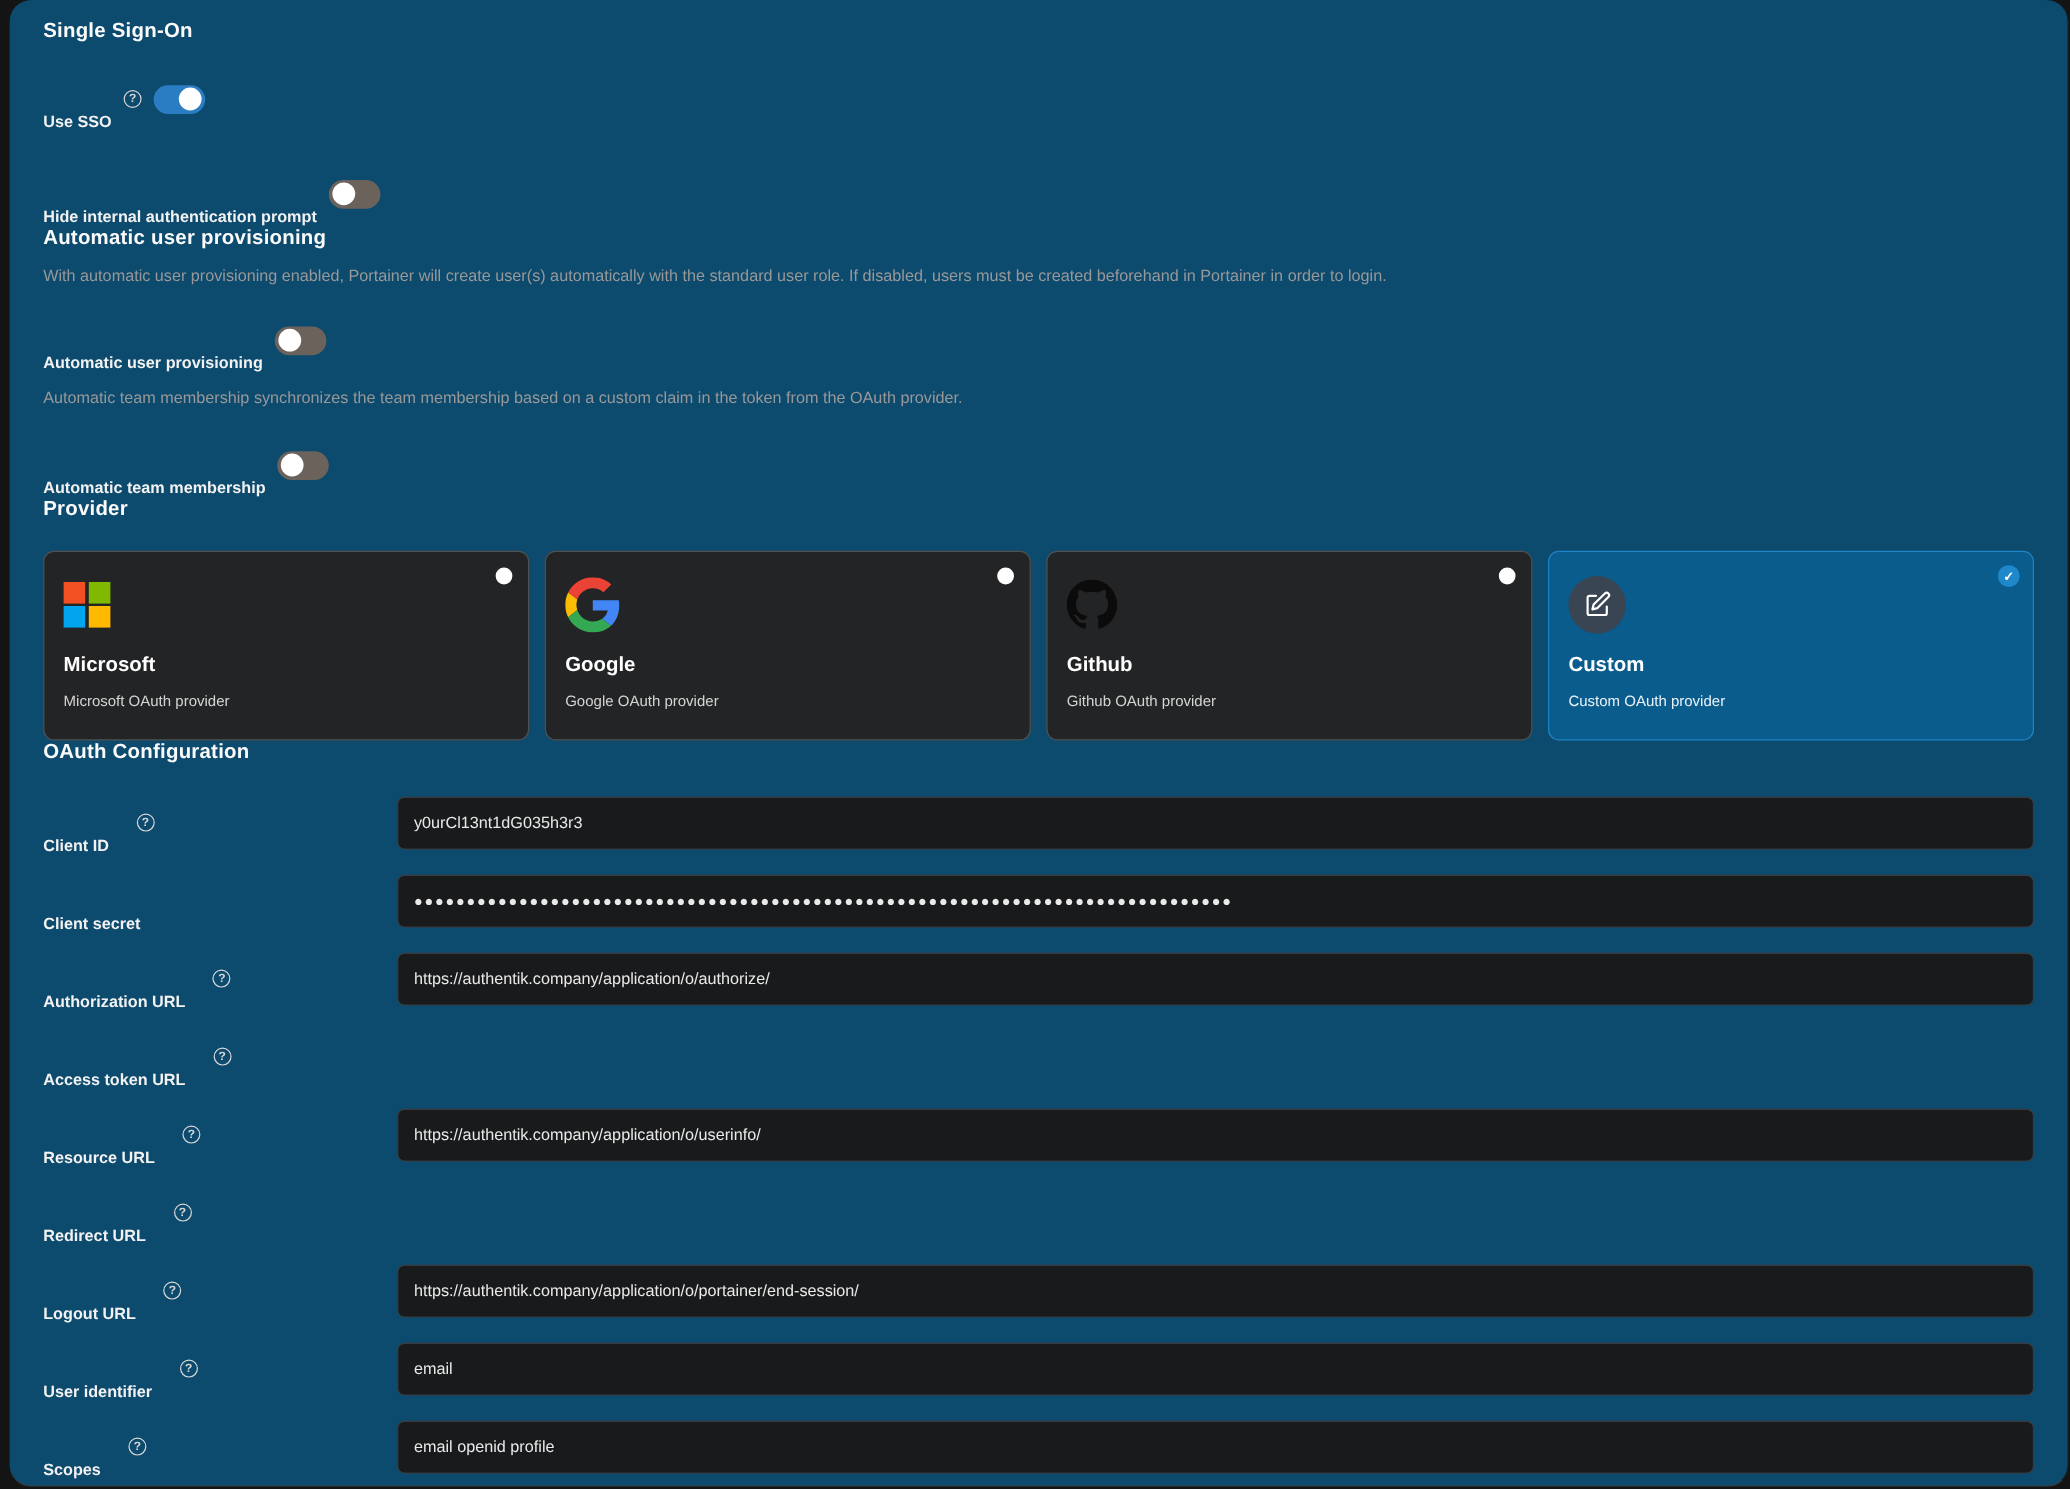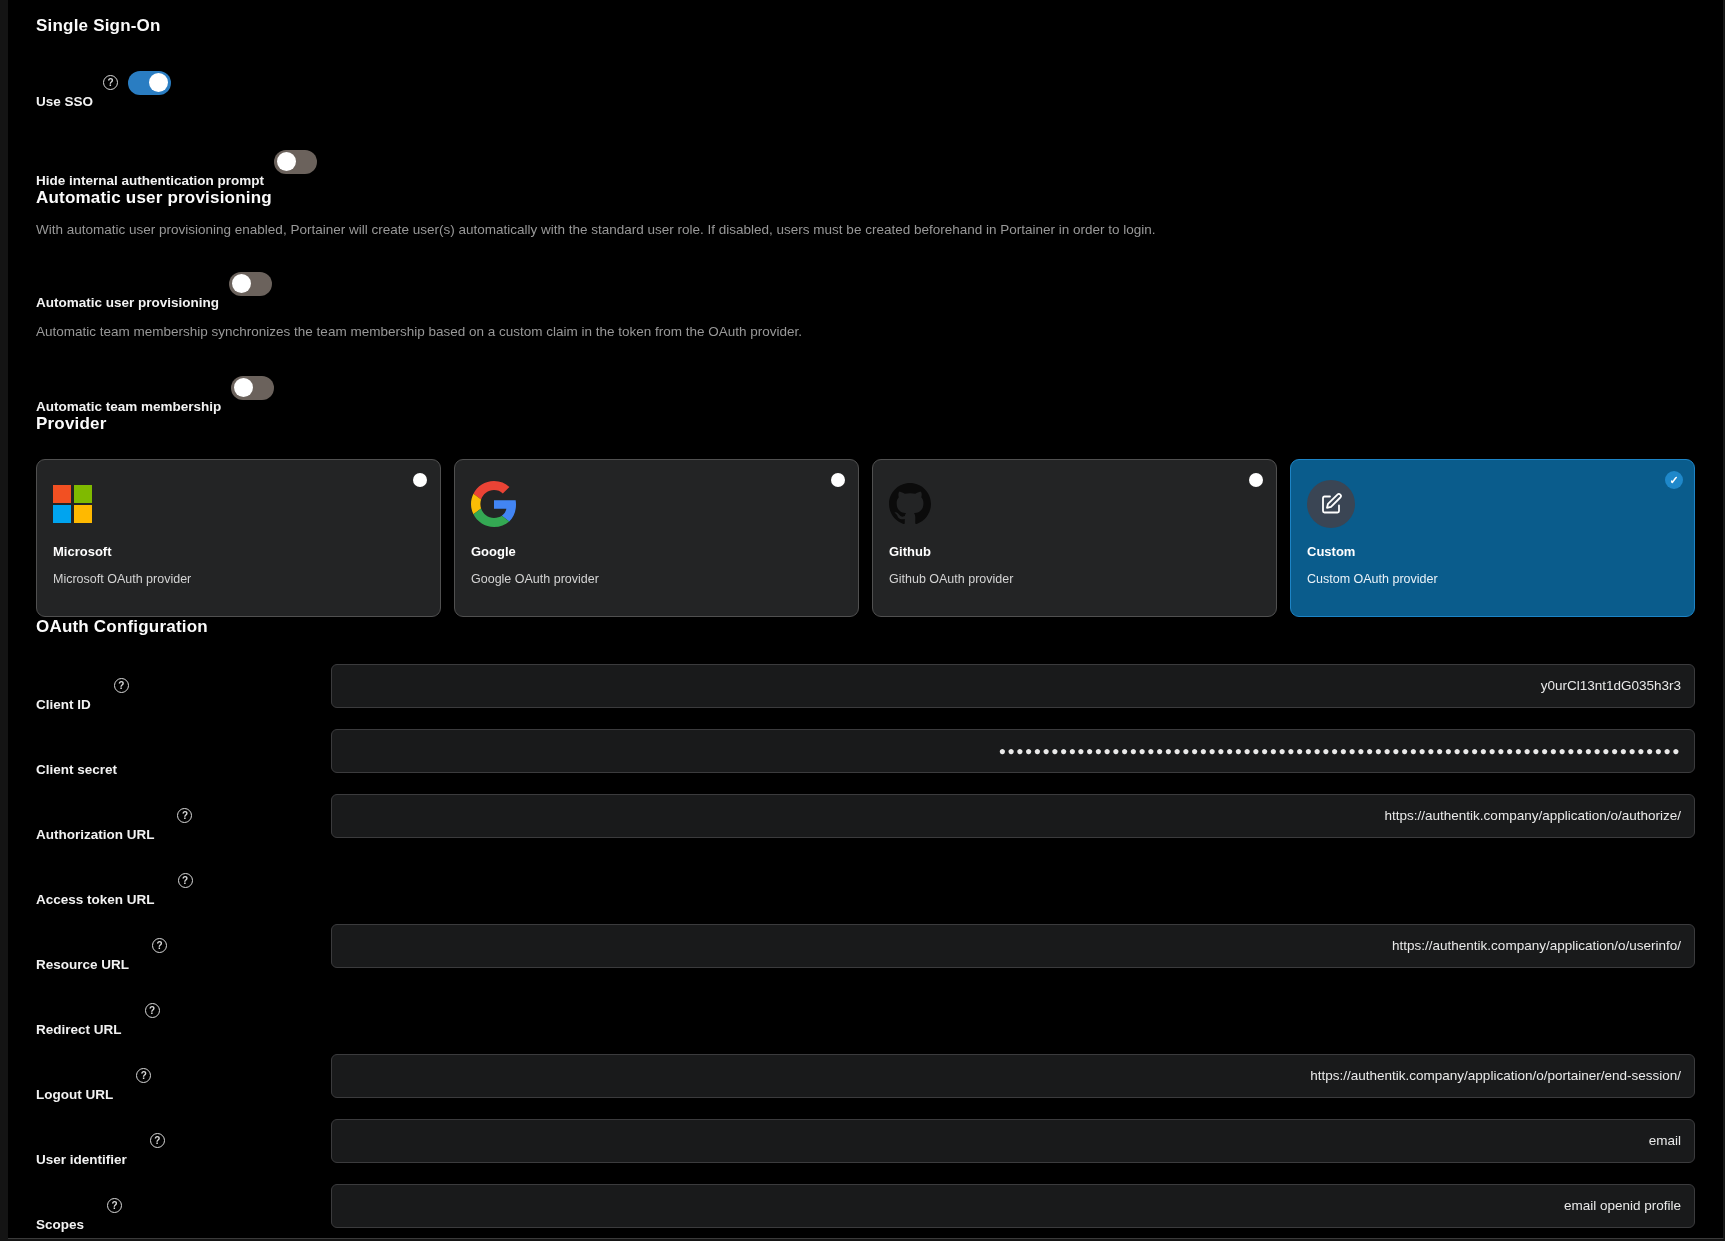--- a/index.html
+++ b/index.html
@@ -8,24 +8,25 @@
     width: 1725px; height: 1241px;
     background: #141414;
     font-family: "Liberation Sans", sans-serif;
     color: #f5f5f5;
     overflow: hidden;
   }
   .panel {
     margin-left: 8px;
     width: 1716px;
     height: 1239px;
-    background: #000000;
+    background: #0c4a6e;
     border-bottom: 1px solid #3a3a3a;
     border-right: 1px solid #191919;
     padding: 16px 28px 0 28px;
+    border-radius: 18px;
   }
   h2.section-title {
     font-size: 17px; font-weight: 700; color: #fbfbfb;
     margin: 0 0 0 0; letter-spacing: .2px;
   }
   .desc {
     font-size: 13.5px; color: #989898; margin: 14px 0 0 0; font-weight: 400;
   }
   .toggle-row { display: flex; align-items: center; gap: 10px; }
   .row-label { font-size: 13.5px; font-weight: 600; color: #f2f2f2; margin-top: 38px; }
@@ -76,42 +77,41 @@
     display: flex; align-items: center; justify-content: center;
     font-size: 11px; font-weight: 700;
   }
   .card .icon-wrap { height: 48px; display: flex; align-items: center; }
   .ms-grid { display: grid; grid-template-columns: 18px 18px; grid-template-rows: 18px 18px; gap: 2.5px; }
   .ms-grid i { display: block; }
   .custom-badge {
     width: 48px; height: 48px; border-radius: 50%;
     background: #3a4554; display: flex; align-items: center; justify-content: center;
   }
-  .card-title { font-size: 13px; font-weight: 700; margin-top: 16px; color: #fff; }
+  .card-title { font-size: 17px; font-weight: 700; margin-top: 16px; color: #fff; }
   .card-sub { font-size: 12.5px; margin-top: 13px; color: #d4d4d4; font-weight: 400; }
   .card.selected .card-sub { color: #eaf2f8; }
 
   
   .field-row { display: flex; align-items: center; margin-bottom: 12px; }
   .field-label {
     width: 295px; flex: 0 0 295px;
     display: flex; align-items: center; gap: 23px;
   }
   .text-input, .select-box {
     flex: 1; height: 44px;
     background: #191a1b;
     border: 1px solid #3b3b3d;
     border-radius: 6px;
     color: #e9e9e9;
     font-size: 13.5px;
     font-family: "Liberation Sans", sans-serif;
     padding: 0 13px;
     outline: none;
     width: 100%;
-    text-align: right;
   }
   .masked { letter-spacing: 1.5px; font-size: 12px; }
   .select-wrap { position: relative; flex: 1; display: flex; margin-left: 23px; }
   .select-box { appearance: none; -webkit-appearance: none; cursor: pointer; }
   .chevron {
     position: absolute; right: 12px; top: 50%;
     width: 9px; height: 9px; margin-top: -7px;
     border-right: 1.6px solid #cfcfcf; border-bottom: 1.6px solid #cfcfcf;
     transform: rotate(45deg); pointer-events: none;
   }

